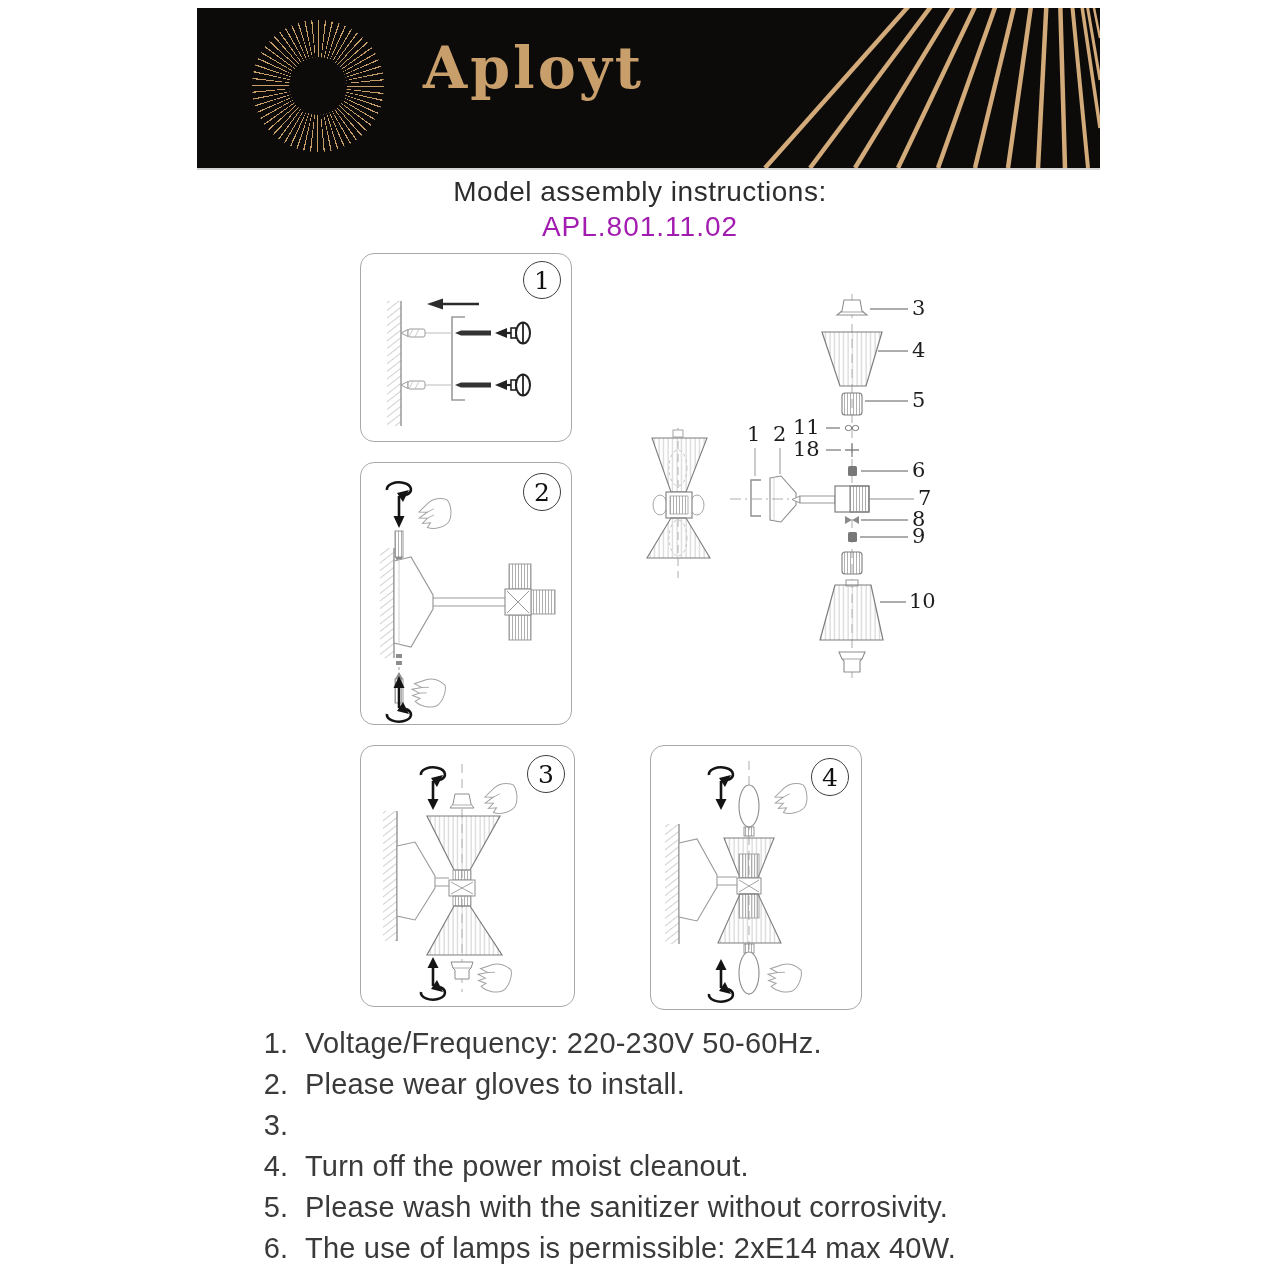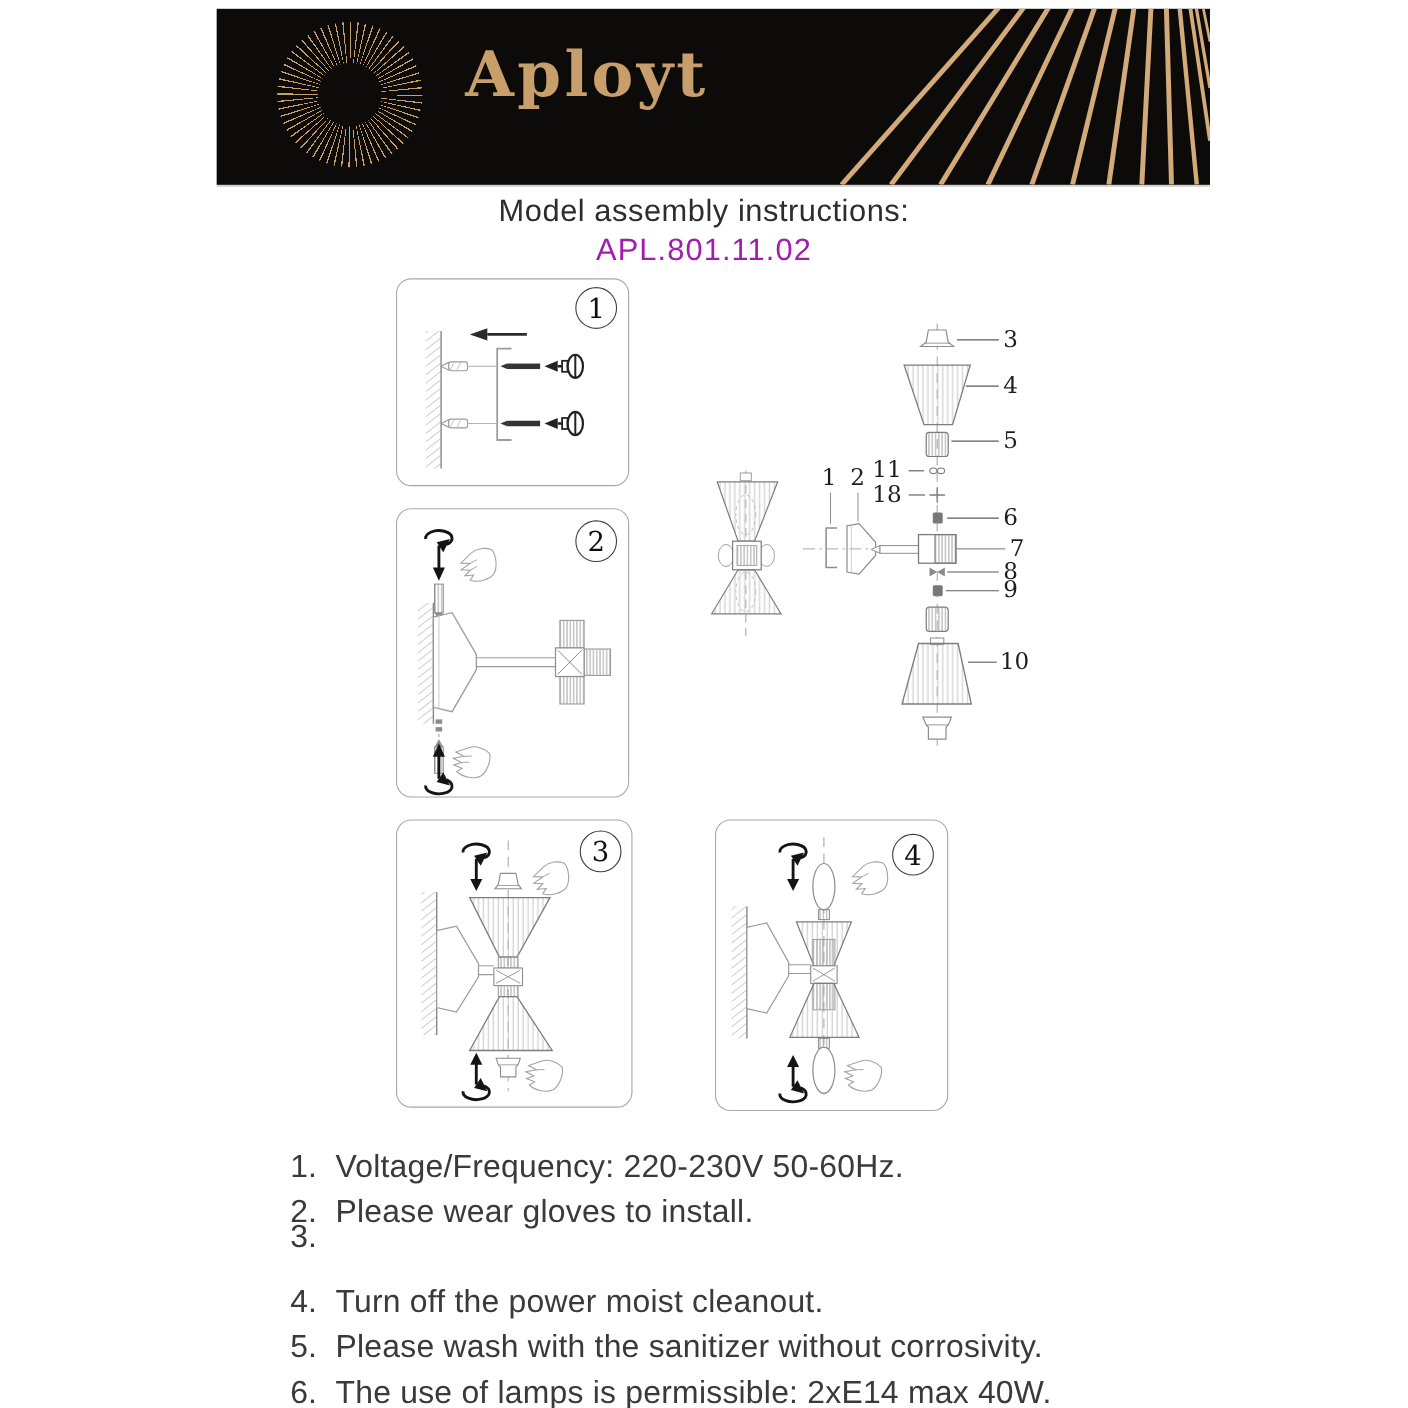--- a/index.html
+++ b/index.html
@@ -32,21 +32,21 @@
 
   
   .exploded { position:absolute; left:630px; top:280px; width:320px; height:420px; }
   .plabel { position:absolute; font-family:"DejaVu Serif", serif; font-size:21px; color:#1e1e1e;
             line-height:1; }
 
   
   .instructions { position:absolute; left:248px; top:1027px; width:830px; }
   .inst-row { display:flex; align-items:baseline; height:41px; font-size:29px; color:#3a3a3a; }
   .inst-num { width:40px; text-align:right; margin-right:17px; flex:none; }
-  .inst-text { white-space:nowrap; letter-spacing:0.2px;margin-top:18px; }
+  .inst-text { white-space:nowrap; letter-spacing:0.2px; }
 </style>
 </head>
 <body>
 
 <div class="page">
 
   <div class="header">
     <div class="burst"></div>
     <div class="brand">Aployt</div>
     <svg class="rays" width="430" height="160" viewBox="0 0 430 160">

